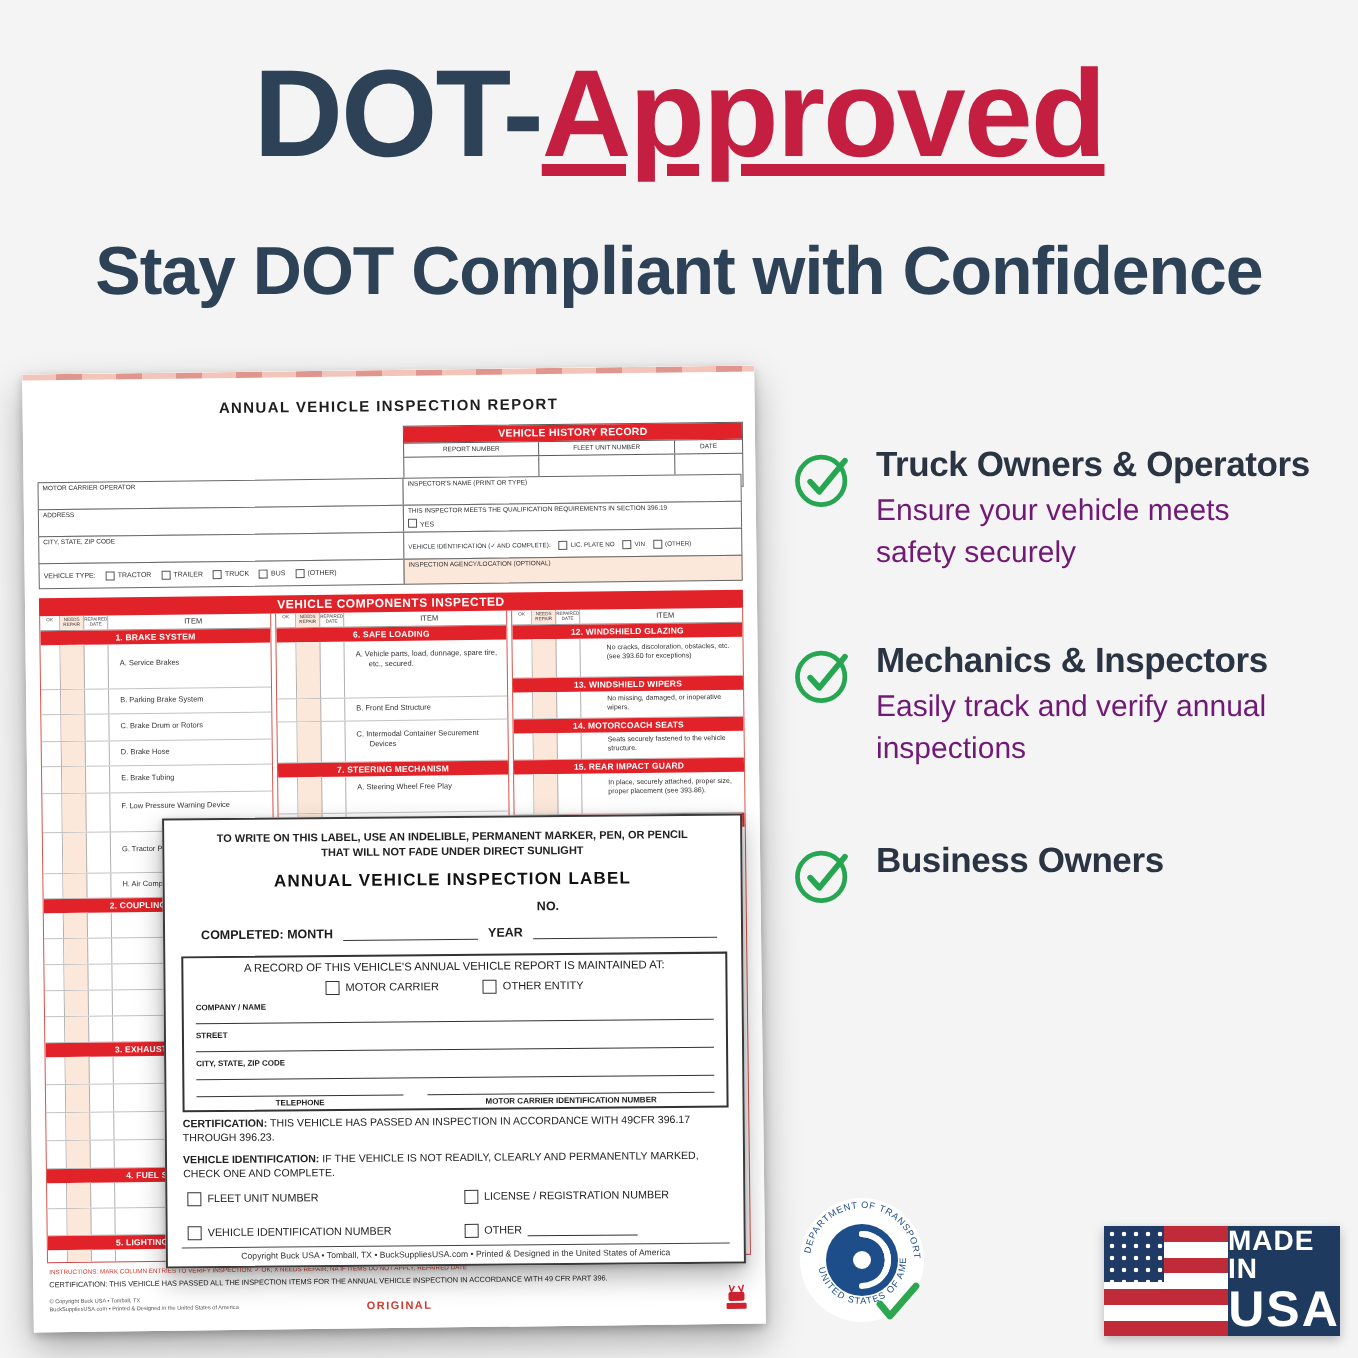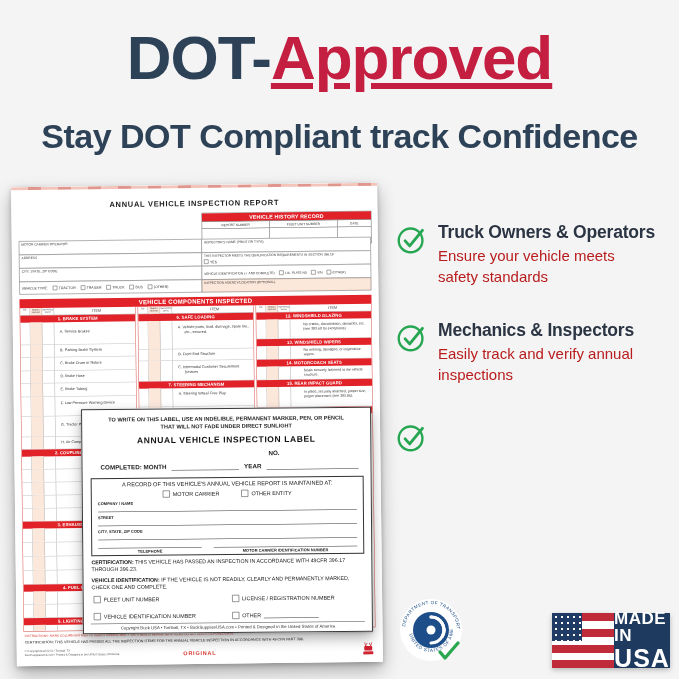--- a/index.html
+++ b/index.html
@@ -88,53 +88,53 @@
   .l-cbitem{display:flex;align-items:center;}
   .l-other-line{display:inline-block;width:110px;border-bottom:1.3px solid #333;height:10px;margin-left:6px;}
   .l-foot{position:absolute;left:14px;right:14px;bottom:5px;border-top:1.5px solid #444;text-align:center;font-size:8.6px;color:#333;padding-top:3px;}
 
   
   .benefit{position:absolute;left:396px;width:280px;display:flex;}
   .b1{top:222px;} .b2{top:320px;} .b3{top:420px;}
   .b-icon{width:31px;height:31px;flex:none;margin-top:2px;}
   .b-text{margin-left:11px;}
   .b-title{font-size:17.5px;font-weight:bold;color:#2b3442;letter-spacing:-0.2px;text-align:center;}
-  .b-desc{font-size:15px;color:#b91c1c;line-height:1.38;margin-top:3px;}
+  .b-desc{font-size:15px;color:#701a75;line-height:1.38;margin-top:3px;}
 
   
   .dot-seal{position:absolute;left:398px;top:596px;width:70px;height:72px;}
   .fmcsa{position:absolute;left:462px;top:614px;width:92px;height:54px;}
   .fmcsa-art{position:relative;height:33px;}
   .trailer{position:absolute;left:2px;top:7px;width:55px;height:22px;background:repeating-linear-gradient(180deg,#3a6ea8 0 2.4px,#e9eff6 2.4px 4.8px);border:1px solid #9fb0c2;box-sizing:border-box;}
   .cab{position:absolute;left:57px;top:13px;width:17px;height:17px;background:#2b5ea7;border-radius:4px 7px 2px 2px;}
   .cab-win{position:absolute;left:60px;top:15px;width:7px;height:5px;background:#cfe0f0;border-radius:1px;}
   .redbar{position:absolute;left:28px;top:2px;width:58px;height:5px;background:#c0392b;transform:skewY(-4deg);
     background-image:repeating-linear-gradient(90deg,rgba(255,255,255,.85) 0 1.5px,transparent 1.5px 6px);}
   .wheel{position:absolute;bottom:1px;width:6px;height:6px;border-radius:50%;background:#26374a;}
   .w1{left:8px;} .w2{left:18px;} .w3{left:60px;}
   .fmcsa-letters{text-align:center;font-size:10px;font-weight:bold;letter-spacing:5px;color:#3b4652;margin-top:2px;text-indent:5px;}
   .fmcsa-sub{width:200%;transform:scale(.5);transform-origin:50% 0;text-align:center;font-size:7px;color:#96261f;
     border-top:1.5px solid #b03a30;margin-top:1px;padding-top:1px;margin-left:-50%;}
   .made{position:absolute;left:552px;top:613px;width:118px;height:55px;display:flex;box-shadow:0 2px 5px rgba(0,0,0,.25);}
   .made-flag{width:62px;height:100%;position:relative;background:repeating-linear-gradient(180deg,#bf2b38 0 7.9px,#fff 7.9px 15.8px);}
   .made-canton{position:absolute;top:0;left:0;width:30px;height:28px;background:#203a66;
     background-image:radial-gradient(#fff 1px,transparent 1.3px);background-size:6px 6px;background-position:1px 1px;}
   .made-panel{flex:1;background:#1f3a5f;color:#fff;display:flex;flex-direction:column;align-items:center;justify-content:center;line-height:1;}
-  .made-top{font-size:17px;font-weight:bold;letter-spacing:.5px;}
+  .made-top{font-size:14px;font-weight:bold;letter-spacing:.5px;}
   .made-usa{font-size:25px;font-weight:bold;letter-spacing:1px;margin-top:2px;}
 </style>
 </head>
 <body>
 
 <div class="canvas">
 
   <div class="hero-title">
     <span class="navy">DOT-</span><span class="red">Approved</span>
   </div>
-  <div class="hero-sub">Stay DOT Compliant track Confidence</div>
+  <div class="hero-sub">Stay DOT Compliant with Confidence</div>
 
   <div class="form-outer">
     <div class="form-inner">
       <div class="form-topstrip"></div>
       <div class="f-title">ANNUAL VEHICLE INSPECTION REPORT</div>
 
       <div class="history">
         <div class="history-banner">VEHICLE HISTORY RECORD</div>
         <div class="history-cols">
           <div class="hc1">REPORT NUMBER</div>
@@ -525,21 +525,21 @@
 
   <div class="benefit b1">
     <svg class="b-icon" viewBox="0 0 34 34">
       <circle cx="16" cy="18" r="13" fill="none" stroke="#27a651" stroke-width="2.6"></circle>
       <path d="M10 18.5 L15 24 L29 7" fill="none" stroke="#27a651" stroke-width="3.2" stroke-linecap="round" stroke-linejoin="round"></path>
     </svg>
     <div class="b-text">
       <div class="b-title">Truck Owners &amp; Operators</div>
       <div class="b-desc">
         <div>Ensure your vehicle meets</div>
-        <div>safety standards</div>
+        <div>safety securely</div>
       </div>
     </div>
   </div>
   <div class="benefit b2">
     <svg class="b-icon" viewBox="0 0 34 34">
       <circle cx="16" cy="18" r="13" fill="none" stroke="#27a651" stroke-width="2.6"></circle>
       <path d="M10 18.5 L15 24 L29 7" fill="none" stroke="#27a651" stroke-width="3.2" stroke-linecap="round" stroke-linejoin="round"></path>
     </svg>
     <div class="b-text">
       <div class="b-title">Mechanics &amp; Inspectors</div>
@@ -548,20 +548,21 @@
         <div>inspections</div>
       </div>
     </div>
   </div>
   <div class="benefit b3">
     <svg class="b-icon" viewBox="0 0 34 34">
       <circle cx="16" cy="18" r="13" fill="none" stroke="#27a651" stroke-width="2.6"></circle>
       <path d="M10 18.5 L15 24 L29 7" fill="none" stroke="#27a651" stroke-width="3.2" stroke-linecap="round" stroke-linejoin="round"></path>
     </svg>
     <div class="b-text">
+      <div class="b-title">Business Owners</div>
     </div>
   </div>
 
   <svg class="dot-seal" viewBox="0 0 70 72">
     <circle cx="33" cy="34" r="31" fill="#ffffff"></circle>
     <defs>
       <path id="arcTop" d="M 7,34 A 26,26 0 1 1 59,34" fill="none"></path>
       <path id="arcBot" d="M 11,34 A 22,22 0 0 0 55,34" fill="none"></path>
     </defs>
     <text font-size="4.6" fill="#1d4e89" font-family="Liberation Sans, sans-serif" letter-spacing="0.4">

